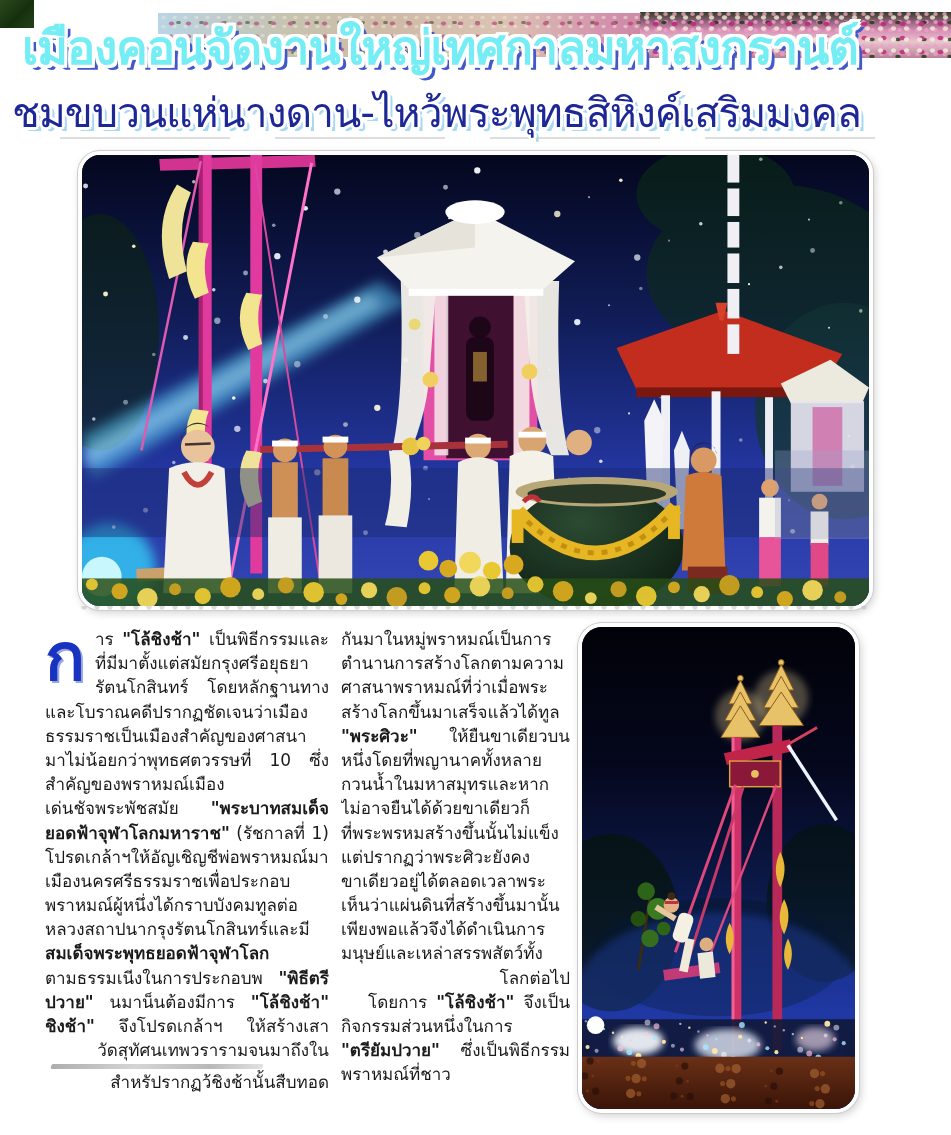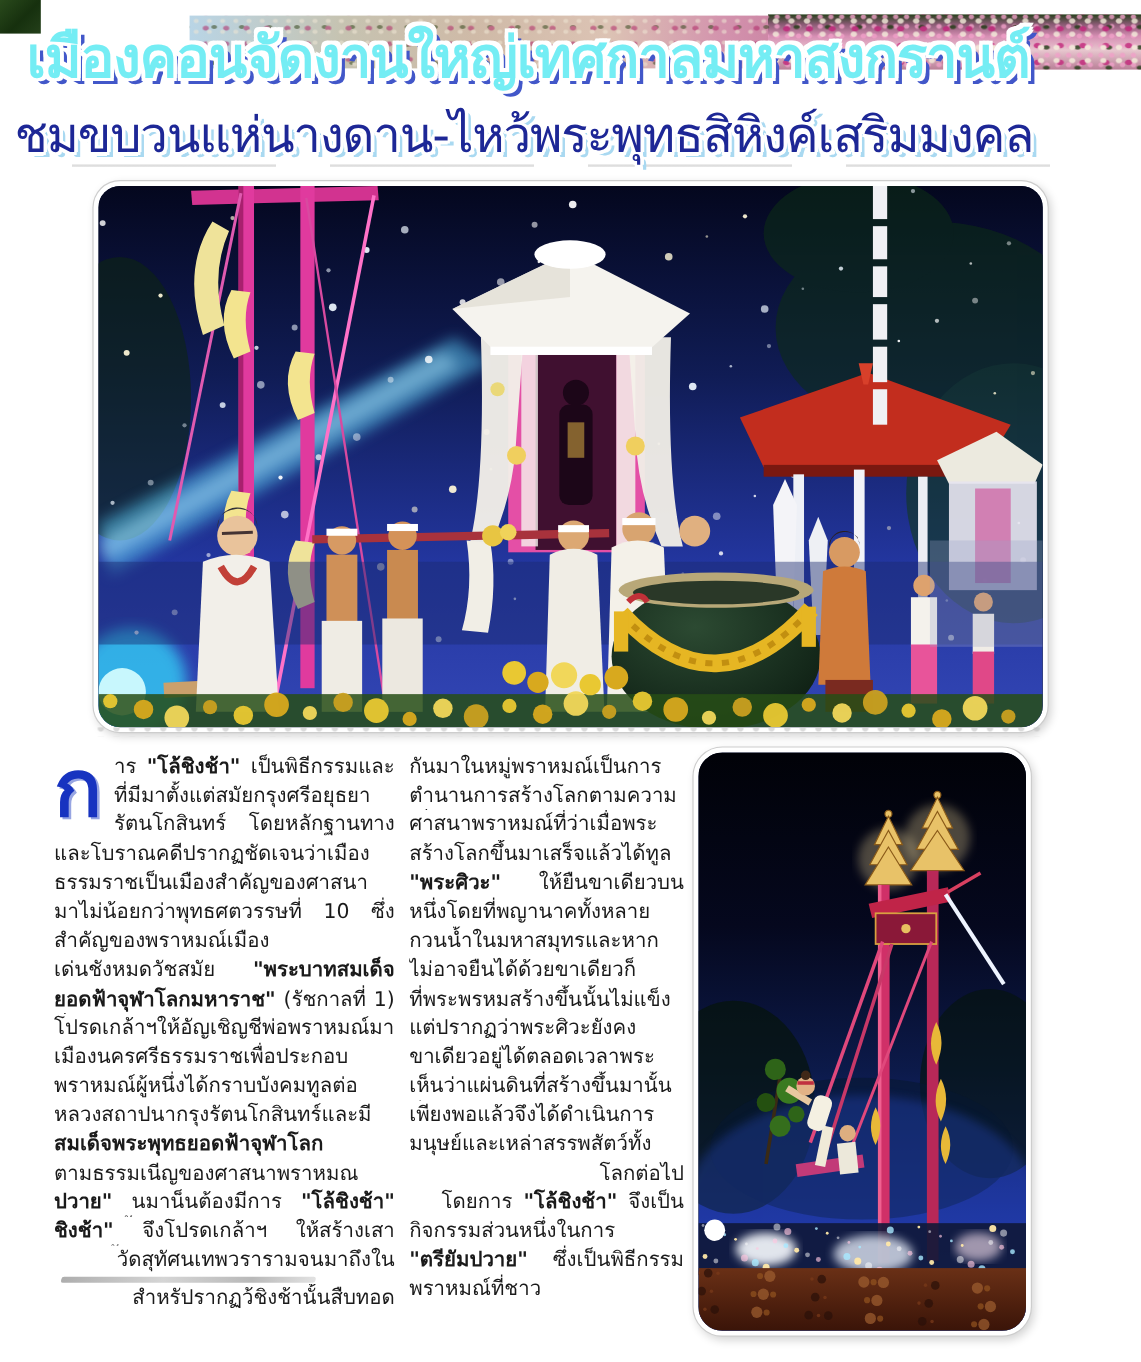--- a/index.html
+++ b/index.html
@@ -372,28 +372,28 @@
   <div class="col col-left">
     <div class="dropcap">ก</div>
     <div>
         <div class="ln"><span>าร </span><span class="b">"โล้ชิงช้า"</span><span> เป็นพิธีกรรมและประเพณี</span></div>
         <div class="ln"><span>ที่มีมาตั้งแต่สมัยกรุงศรีอยุธยาจนถึงกรุง</span></div>
         <div class="ln"><span>รัตนโกสินทร์ โดยหลักฐานทางประวัติศาสตร์</span></div>
         <div class="ln"><span>และโบราณคดีปรากฏชัดเจนว่าเมืองนครศรี</span></div>
         <div class="ln"><span>ธรรมราชเป็นเมืองสำคัญของศาสนาพราหมณ์</span></div>
         <div class="ln"><span>มาไม่น้อยกว่าพุทธศตวรรษที่ 10 ซึ่งความ</span></div>
         <div class="ln"><span>สำคัญของพราหมณ์เมืองนครศรีธรรมราชเห็น</span></div>
-        <div class="ln"><span>เด่นชังหมดวัชสมัย </span><span class="b">"พระบาทสมเด็จพระพุทธ</span></div>
+        <div class="ln"><span>เด่นชัจพระพัชสมัย </span><span class="b">"พระบาทสมเด็จพระพุทธ</span></div>
         <div class="ln"><span class="b">ยอดฟ้าจุฬาโลกมหาราช"</span><span> (รัชกาลที่ 1) ที่</span></div>
         <div class="ln"><span>โปรดเกล้าฯให้อัญเชิญชีพ่อพราหมณ์มาจาก</span></div>
         <div class="ln"><span>เมืองนครศรีธรรมราชเพื่อประกอบพิธีกรรม</span></div>
         <div class="ln"><span>พราหมณ์ผู้หนึ่งได้กราบบังคมทูลต่อ </span></div>
         <div class="ln"><span>หลวงสถาปนากรุงรัตนโกสินทร์และมี</span></div>
         <div class="ln"><span class="b">สมเด็จพระพุทธยอดฟ้าจุฬาโลกมหาราช</span></div>
-        <div class="ln"><span>ตามธรรมเนีญของศาสนาพราหมณ </span><span class="b">"พิธีตรียัม</span></div>
+        <div class="ln"><span>ตามธรรมเนีงในการประกอบพ </span><span class="b">"พิธีตรียัม</span></div>
         <div class="ln"><span class="b">ปวาย"</span><span> นมาน็นต้องมีการ </span><span class="b">"โล้ชิงช้า"</span><span> แต่สมัยนั้น</span></div>
         <div class="ln"><span class="b">ชิงช้า"</span><span> จึงโปรดเกล้าฯ ให้สร้างเสาชิงช้าขึ้นหน้า</span></div>
         <div class="ln nj"><span>วัดสุทัศนเทพวรารามจนมาถึงในปัจจุบัน</span></div>
         <div class="smudge"></div>
         <div class="ln nj ind"><span>สำหรัปรากฏว้ชิงช้านั้นสืบทอด</span></div>
       </div>
   </div>
   <div class="col col-right">
     <div>
         <div class="ln"><span>กันมาในหมู่พราหมณ์เป็นการจำลอง</span></div>

